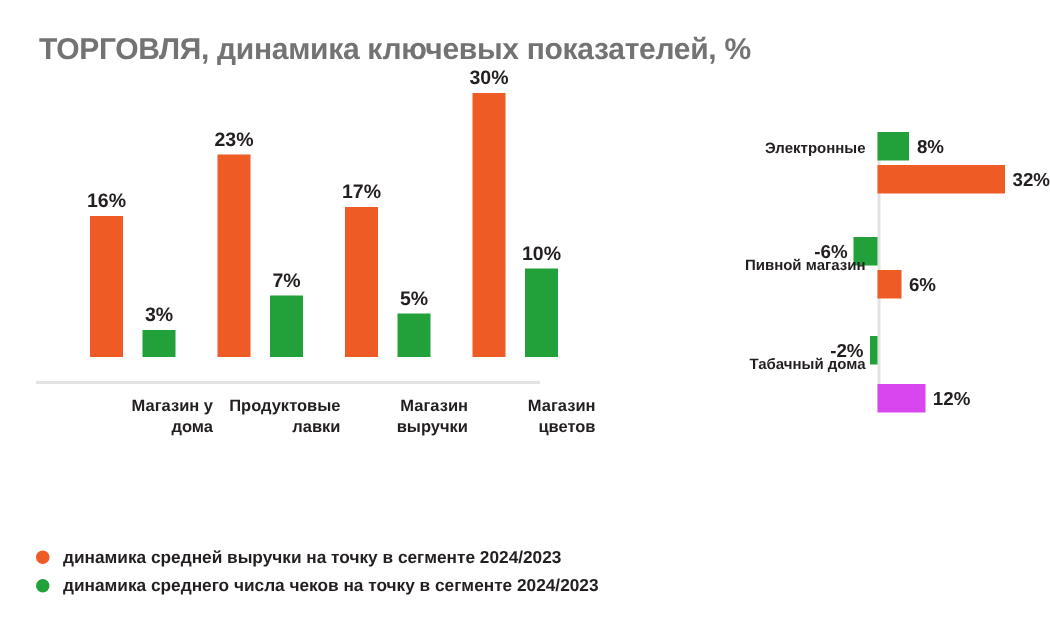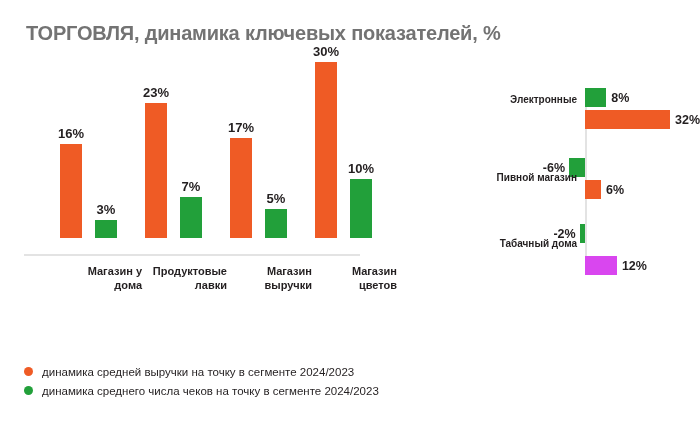--- a/index.html
+++ b/index.html
@@ -153,21 +153,21 @@
   }
   .legend-dot {
     width: 9px;
     height: 9px;
     border-radius: 50%;
     margin-right: 9px;
     flex: none;
   }
   .legend-text {
     font-size: 11.5px;
-    font-weight: normal;
+    font-weight: bold;
     color: #231f20;
     white-space: nowrap;
   }
 </style>
 </head>
 <body>
 
 <div id="chart-title">ТОРГОВЛЯ, динамика ключевых показателей, %</div>
 
 <div id="left-chart">

